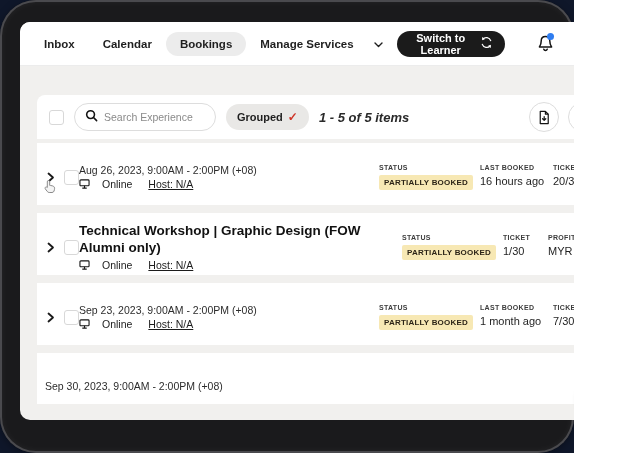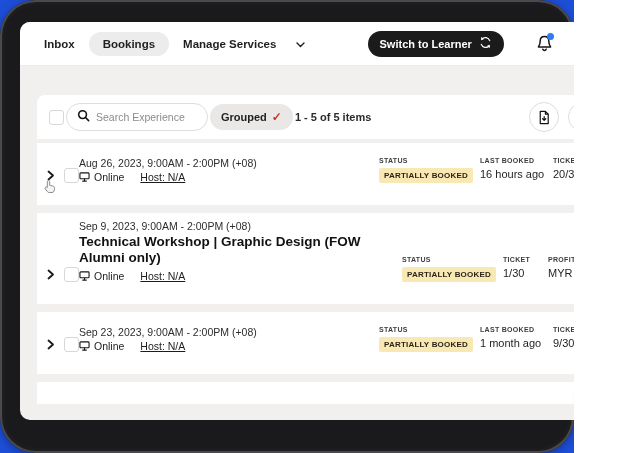--- a/index.html
+++ b/index.html
@@ -1,17 +1,17 @@
 <!DOCTYPE html>
 <html><head>
 <meta charset="utf-8">
 <style>
   * { margin:0; padding:0; box-sizing:border-box; }
   body { font-family:"Liberation Sans", sans-serif; background:#ffffff; }
-  .stage { position:relative; width:574px; height:453px; background:#1d4ed8; overflow:hidden; }
+  .stage { position:relative; width:574px; height:453px; background:#0f172a; overflow:hidden; }
 
   
   .tablet { position:absolute; inset:0; background:#1a1a1c; border-radius:36px;
             box-shadow: inset 0 0 0 2px #4a4a4e, inset 0 0 10px rgba(255,255,255,.08), 0 2px 8px rgba(0,0,0,.35); }
   .screen { position:absolute; left:20px; top:22px; width:602px; height:398px;
             background:#f1f0ee; border-radius:10px; overflow:hidden; }
 
   
   .topnav { position:relative; height:44px; background:#fff; display:flex; align-items:center;
             padding:0 18px 0 10px; border-bottom:1px solid #ececec; }
@@ -25,48 +25,48 @@
   .bell-wrap { position:relative; width:18px; height:20px; }
   .bell-dot { position:absolute; top:-1px; right:0px; width:7px; height:7px; border-radius:50%; background:#2f7df0; }
   .brand { display:flex; flex-direction:column; align-items:center; gap:1px; }
   .brand-label { font-size:4.5px; letter-spacing:.4px; color:#222; font-weight:700; }
 
   
   .content { position:absolute; top:44px; left:0; right:0; height:338px; overflow:hidden; }
   .panel-margin { margin:29px 10px 0 17px; }
 
   .toolbar { background:#fff; border-radius:8px 8px 0 0; height:44px; display:flex; align-items:center;
-             padding:0 14px 0 12px; gap:2px; }
+             padding:0 14px 0 12px; gap:10px; }
   .chk { width:15px; height:15px; border:1.5px solid #d8d8d8; border-radius:3px; background:#fff; cursor:pointer; flex:none; }
   .search-pill { display:flex; align-items:center; gap:6px; border:1px solid #ddd; border-radius:16px;
                  height:28px; padding:0 10px; width:142px; background:#fff; }
   .search-pill input { border:none; outline:none; width:100px; font-size:10.5px; color:#333;
                        font-family:"Liberation Sans", sans-serif; background:transparent; }
   .search-pill input::placeholder { color:#8a8a8a; }
   .chip { background:#e9e8e6; border-radius:14px; height:26px; display:flex; align-items:center; gap:5px;
           padding:0 11px; font-size:11px; font-weight:700; color:#1e1e1e; cursor:pointer; }
   .chip .check { color:#ce3427; font-size:12px; font-weight:700; }
-  .count { font-size:11px; font-weight:700; color:#2a2a2a; white-space:nowrap; }
+  .count { font-size:13px; font-weight:700; color:#2a2a2a; white-space:nowrap;font-style:italic; }
   .toolbar-right { margin-left:auto; display:flex; align-items:center; gap:9px; }
   .add-btn { border:1px solid #ddd; background:#fff; border-radius:17px; height:30px; padding:0 14px;
              font-size:11.5px; font-weight:700; color:#1c1c1c; font-family:"Liberation Sans", sans-serif; cursor:pointer; }
   .icon-circle { width:30px; height:30px; border:1px solid #ddd; border-radius:50%; background:#fff;
                  display:flex; align-items:center; justify-content:center; cursor:pointer; }
 
   
   .rows { margin-top:4px; display:flex; flex-direction:column; gap:8px; }
-  .row { position:relative; background:#fff; min-height:62px; display:flex; align-items:flex-end;
-         padding:7px 14px 22px 8px; }
+  .row { position:relative; background:#fff; min-height:62px; display:flex; align-items:center;
+         padding:7px 14px 1px 8px; }
   .row-controls { display:flex; align-items:center; gap:7px; width:34px; flex:none; }
   .exp { background:none; border:none; cursor:pointer; padding:2px; display:flex; }
   .row-main { width:300px; flex:none; }
   .row-date { font-size:10.5px; color:#2d2d2d; margin-bottom:2px; }
   .row-title { font-size:13.5px; line-height:1.22; font-weight:700; color:#121212; margin-bottom:3px; }
   .row-meta { display:flex; align-items:center; gap:16px; font-size:10.5px; color:#222; }
-  .meta-mode { display:flex; align-items:center; gap:4px; }
+  .meta-mode { display:flex; align-items:center; gap:12px; }
   .meta-host { text-decoration:underline; cursor:pointer; color:#1c1c1c; }
   .row-cols { margin-left:auto; display:flex; align-items:flex-start; gap:13px; }
   .col { display:flex; flex-direction:column; gap:4px; }
   .col-h { font-size:7px; font-weight:700; color:#3c3c3c; letter-spacing:.3px; white-space:nowrap; }
   .col-v { font-size:11px; color:#1f1f1f; white-space:nowrap; }
   .col-status { width:88px; }
   .badge { background:#f7e8b4; color:#2c2417; font-size:8px; font-weight:700; letter-spacing:.2px;
            padding:3px 5px; border-radius:2px; width:fit-content; white-space:nowrap; }
   .col-last { width:60px; }
   .col-ticket { width:32px; }
@@ -80,20 +80,21 @@
 </style>
 </head>
 <body>
 
 <div class="stage">
   <div class="tablet"></div>
   <div class="screen">
 
     <div class="topnav">
       <div class="nav-item">Inbox</div>
+      <div class="nav-item">Calendar</div>
       <div class="nav-item active">Bookings</div>
       <div class="nav-item dropdown">
         <span>Manage Services</span>
         <span>
           <svg width="9" height="6" viewBox="0 0 9 6">
               <polyline points="1,1 4.5,4.5 8,1" fill="none" stroke="#1f1f1f" stroke-width="1.4" stroke-linecap="round" stroke-linejoin="round"></polyline>
             </svg>
         </span>
       </div>
       <div class="nav-right">
@@ -218,21 +219,20 @@
           <div class="row">
             <div class="row-controls">
               <button class="exp">
                 <svg width="8" height="11" viewBox="0 0 8 11">
                     <polyline points="1.5,1.5 6,5.5 1.5,9.5" fill="none" stroke="#1a1a1a" stroke-width="1.8" stroke-linecap="round" stroke-linejoin="round"></polyline>
                   </svg>
               </button>
               <div class="chk"></div>
             </div>
             <div class="row-main">
-              <div class="row-date">Sep 9, 2023, 9:00AM - 2:00PM (+08)</div>
               <div class="row-title">Technical Workshop | Graphic Design (FOW Alumni only)</div>
               <div class="row-meta">
                 <span class="meta-mode">
                   <svg width="11" height="10" viewBox="0 0 12 11">
                       <rect x="1" y="1" width="10" height="6.5" rx="1" fill="none" stroke="#141414" stroke-width="1.2"></rect>
                       <line x1="4" y1="10" x2="8" y2="10" stroke="#141414" stroke-width="1.2" stroke-linecap="round"></line>
                       <line x1="6" y1="7.5" x2="6" y2="9.8" stroke="#141414" stroke-width="1.2"></line>
                     </svg>
                   <span>Online</span>
                 </span>
@@ -283,21 +283,21 @@
               <div class="col col-status">
                   <span class="col-h">STATUS</span>
                   <span class="badge">PARTIALLY BOOKED</span>
                 </div>
               <div class="col col-last">
                   <span class="col-h">LAST BOOKED</span>
                   <span class="col-v">1 month ago</span>
                 </div>
               <div class="col col-ticket">
                   <span class="col-h">TICKET</span>
-                  <span class="col-v">9/30</span>
+                  <span class="col-v">7/30</span>
                 </div>
               <div class="col col-profit">
                   <span class="col-h">PROFIT</span>
                   <span class="col-v">MYR 0.00</span>
                 </div>
 
             </div>
           </div>
 
           <div class="row">

